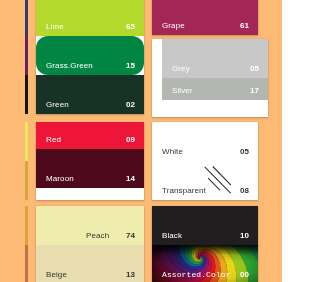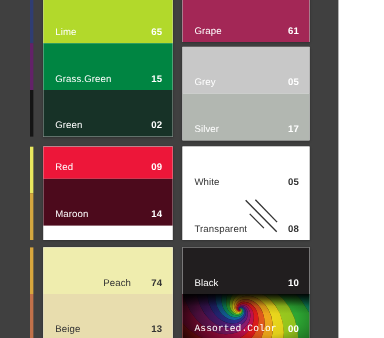--- a/index.html
+++ b/index.html
@@ -1,17 +1,17 @@
 <!DOCTYPE html>
 <html><head>
 <meta charset="utf-8">
 <style>
   html,body{margin:0;padding:0;width:282px;height:282px;overflow:hidden;background:#fff;}
   body{font-family:"Liberation Sans",sans-serif;-webkit-font-smoothing:antialiased;}
-  .page{position:absolute;left:0;top:0;width:282px;height:282px;background:#404040;}
+  .page{position:absolute;left:0;top:0;width:282px;height:282px;background:#fdba74;}
   .strip{position:absolute;left:24.5px;top:0;width:3px;height:282px;}
   .edgecard{position:absolute;left:0;width:3px;overflow:hidden;}
   .edgecard div{width:100%;}
   .card{position:absolute;background:#fff;overflow:hidden;
         box-shadow:0 1px 2px rgba(0,0,0,.22), 0 0 1px rgba(0,0,0,.16);}
   .cell{position:relative;width:100%;}
   .nm{position:absolute;left:10px;bottom:5px;font-size:8px;letter-spacing:.1px;}
   .no{position:absolute;right:9px;bottom:5px;font-size:8px;font-weight:bold;}
   .sw{position:absolute;left:0;top:0;width:100%;height:100%;}
   .vig{position:absolute;left:0;top:0;width:100%;height:100%;
@@ -37,21 +37,21 @@
         <div style="background: rgb(216, 166, 61); height: 39px;"></div>
         <div style="background: rgb(194, 113, 74); height: 39px;"></div>
       </div>
     </div>
   <div id="cards">
       <div class="card" style="left: 36px; top: -3px; width: 108px; height: 117px;">
         <div class="cell" style="height: 39px; background: rgb(178, 217, 43);">
           <span class="nm" style="color: rgb(255, 255, 255);">Lime</span>
           <span class="no" style="color: rgb(255, 255, 255);">65</span>
         </div>
-        <div class="cell" style="height: 39px; background: rgb(0, 133, 66);">
+        <div class="cell" style="height: 39px; background: rgb(0, 133, 66); border-radius: 12px;">
           <span class="nm" style="color: rgb(255, 255, 255);">Grass.Green</span>
           <span class="no" style="color: rgb(255, 255, 255);">15</span>
         </div>
         <div class="cell" style="height: 39px; background: rgb(23, 50, 39);">
           <span class="nm" style="color: rgb(255, 255, 255);">Green</span>
           <span class="no" style="color: rgb(255, 255, 255);">02</span>
         </div>
       </div>
       <div class="card" style="left: 36px; top: 122px; width: 108px; height: 78px;">
         <div class="cell" style="height: 27px; background: rgb(237, 22, 57);">
@@ -72,26 +72,26 @@
           <span class="nm" style="color: rgb(51, 51, 51);">Beige</span>
           <span class="no" style="color: rgb(51, 51, 51);">13</span>
         </div>
       </div>
       <div class="card" style="left: 152px; top: -4px; width: 106px; height: 39px;">
         <div class="cell" style="height: 39px; background: rgb(163, 39, 86);">
           <span class="nm" style="color: rgb(255, 255, 255);">Grape</span>
           <span class="no" style="color: rgb(255, 255, 255);">61</span>
         </div>
       </div>
-      <div class="card" style="left: 152px; top: 39px; width: 106px; height: 78px;">
+      <div class="card" style="left: 152px; top: 39px; width: 106px; height: 78px; padding-left: 10px;">
         <div class="cell" style="height: 39px; background: rgb(200, 200, 200);">
           <span class="nm" style="color: rgb(255, 255, 255);">Grey</span>
           <span class="no" style="color: rgb(255, 255, 255);">05</span>
         </div>
-        <div class="cell" style="height: 39px; background: rgb(178, 183, 177);">
+        <div class="cell" style="height: 22px; background: rgb(178, 183, 177);">
           <span class="nm" style="color: rgb(255, 255, 255);">Silver</span>
           <span class="no" style="color: rgb(255, 255, 255); text-align: right;">17</span>
         </div>
       </div>
       <div class="card" style="left: 152px; top: 122px; width: 106px; height: 78px;">
         <div class="cell" style="height: 39px; background: rgb(255, 255, 255);">
           <span class="nm" style="color: rgb(51, 51, 51);">White</span>
           <span class="no" style="color: rgb(51, 51, 51);">05</span>
         </div>
         <div class="cell" style="height: 39px; background: rgb(255, 255, 255);">

